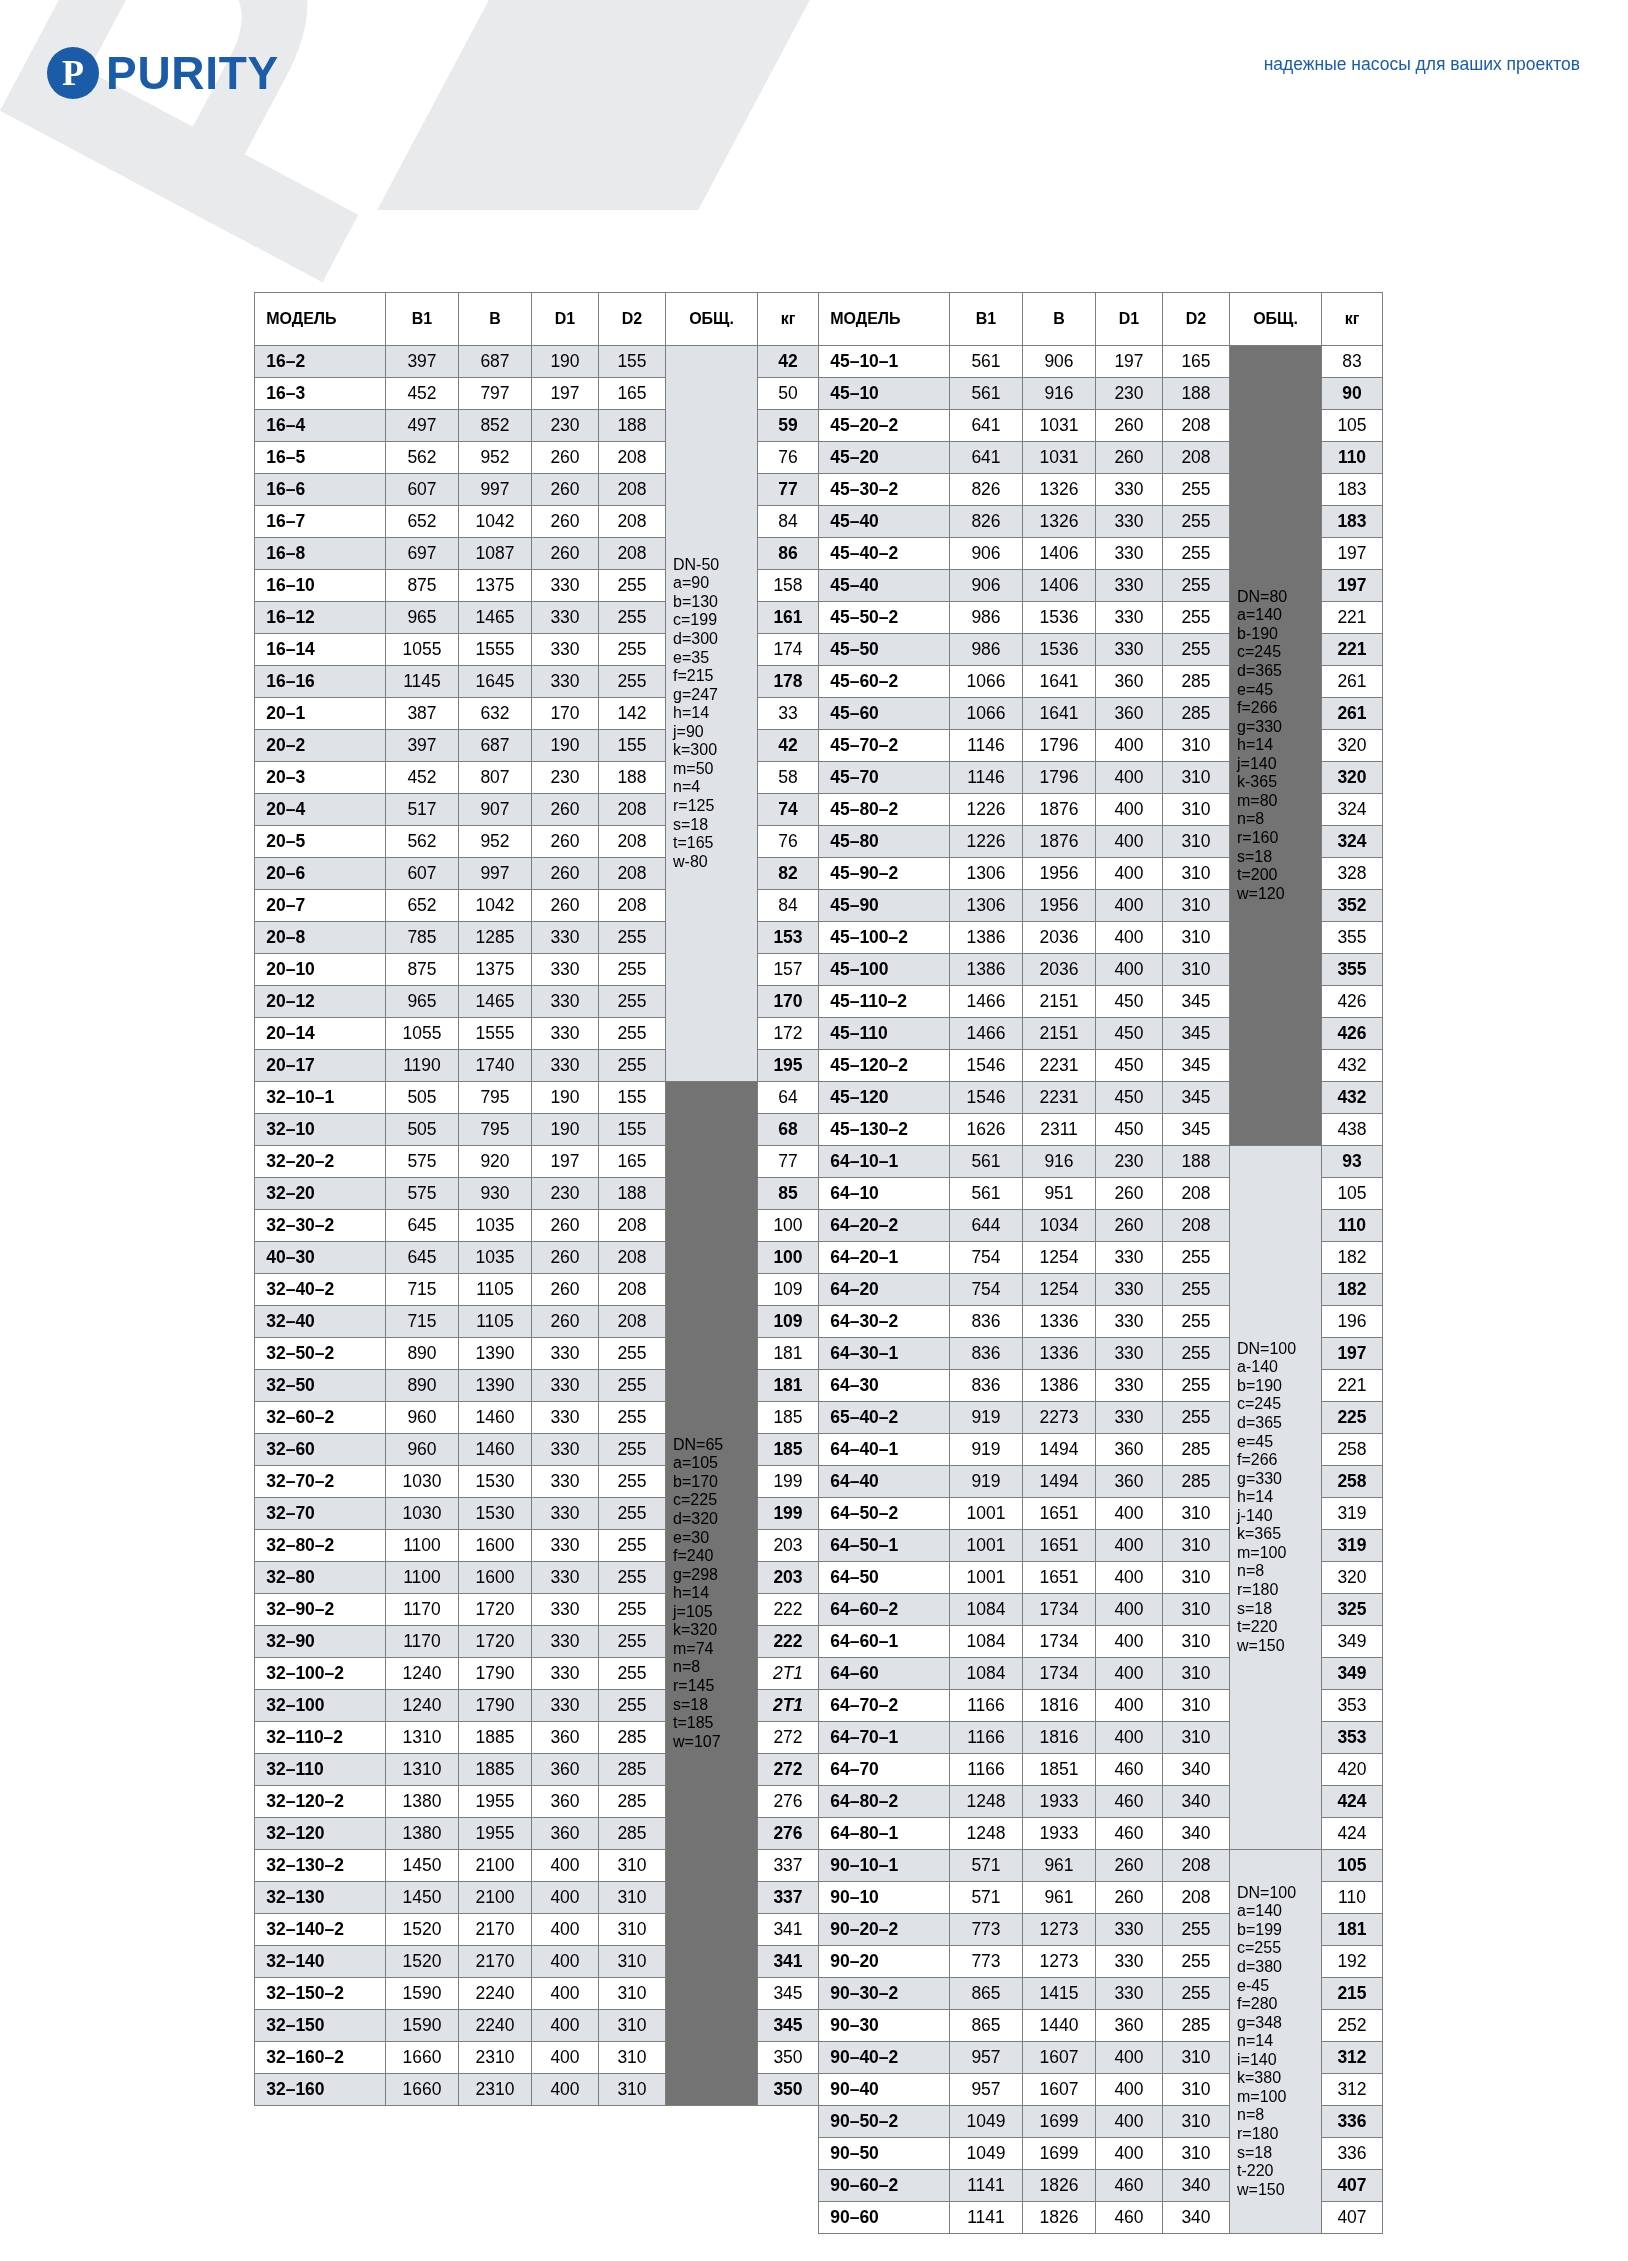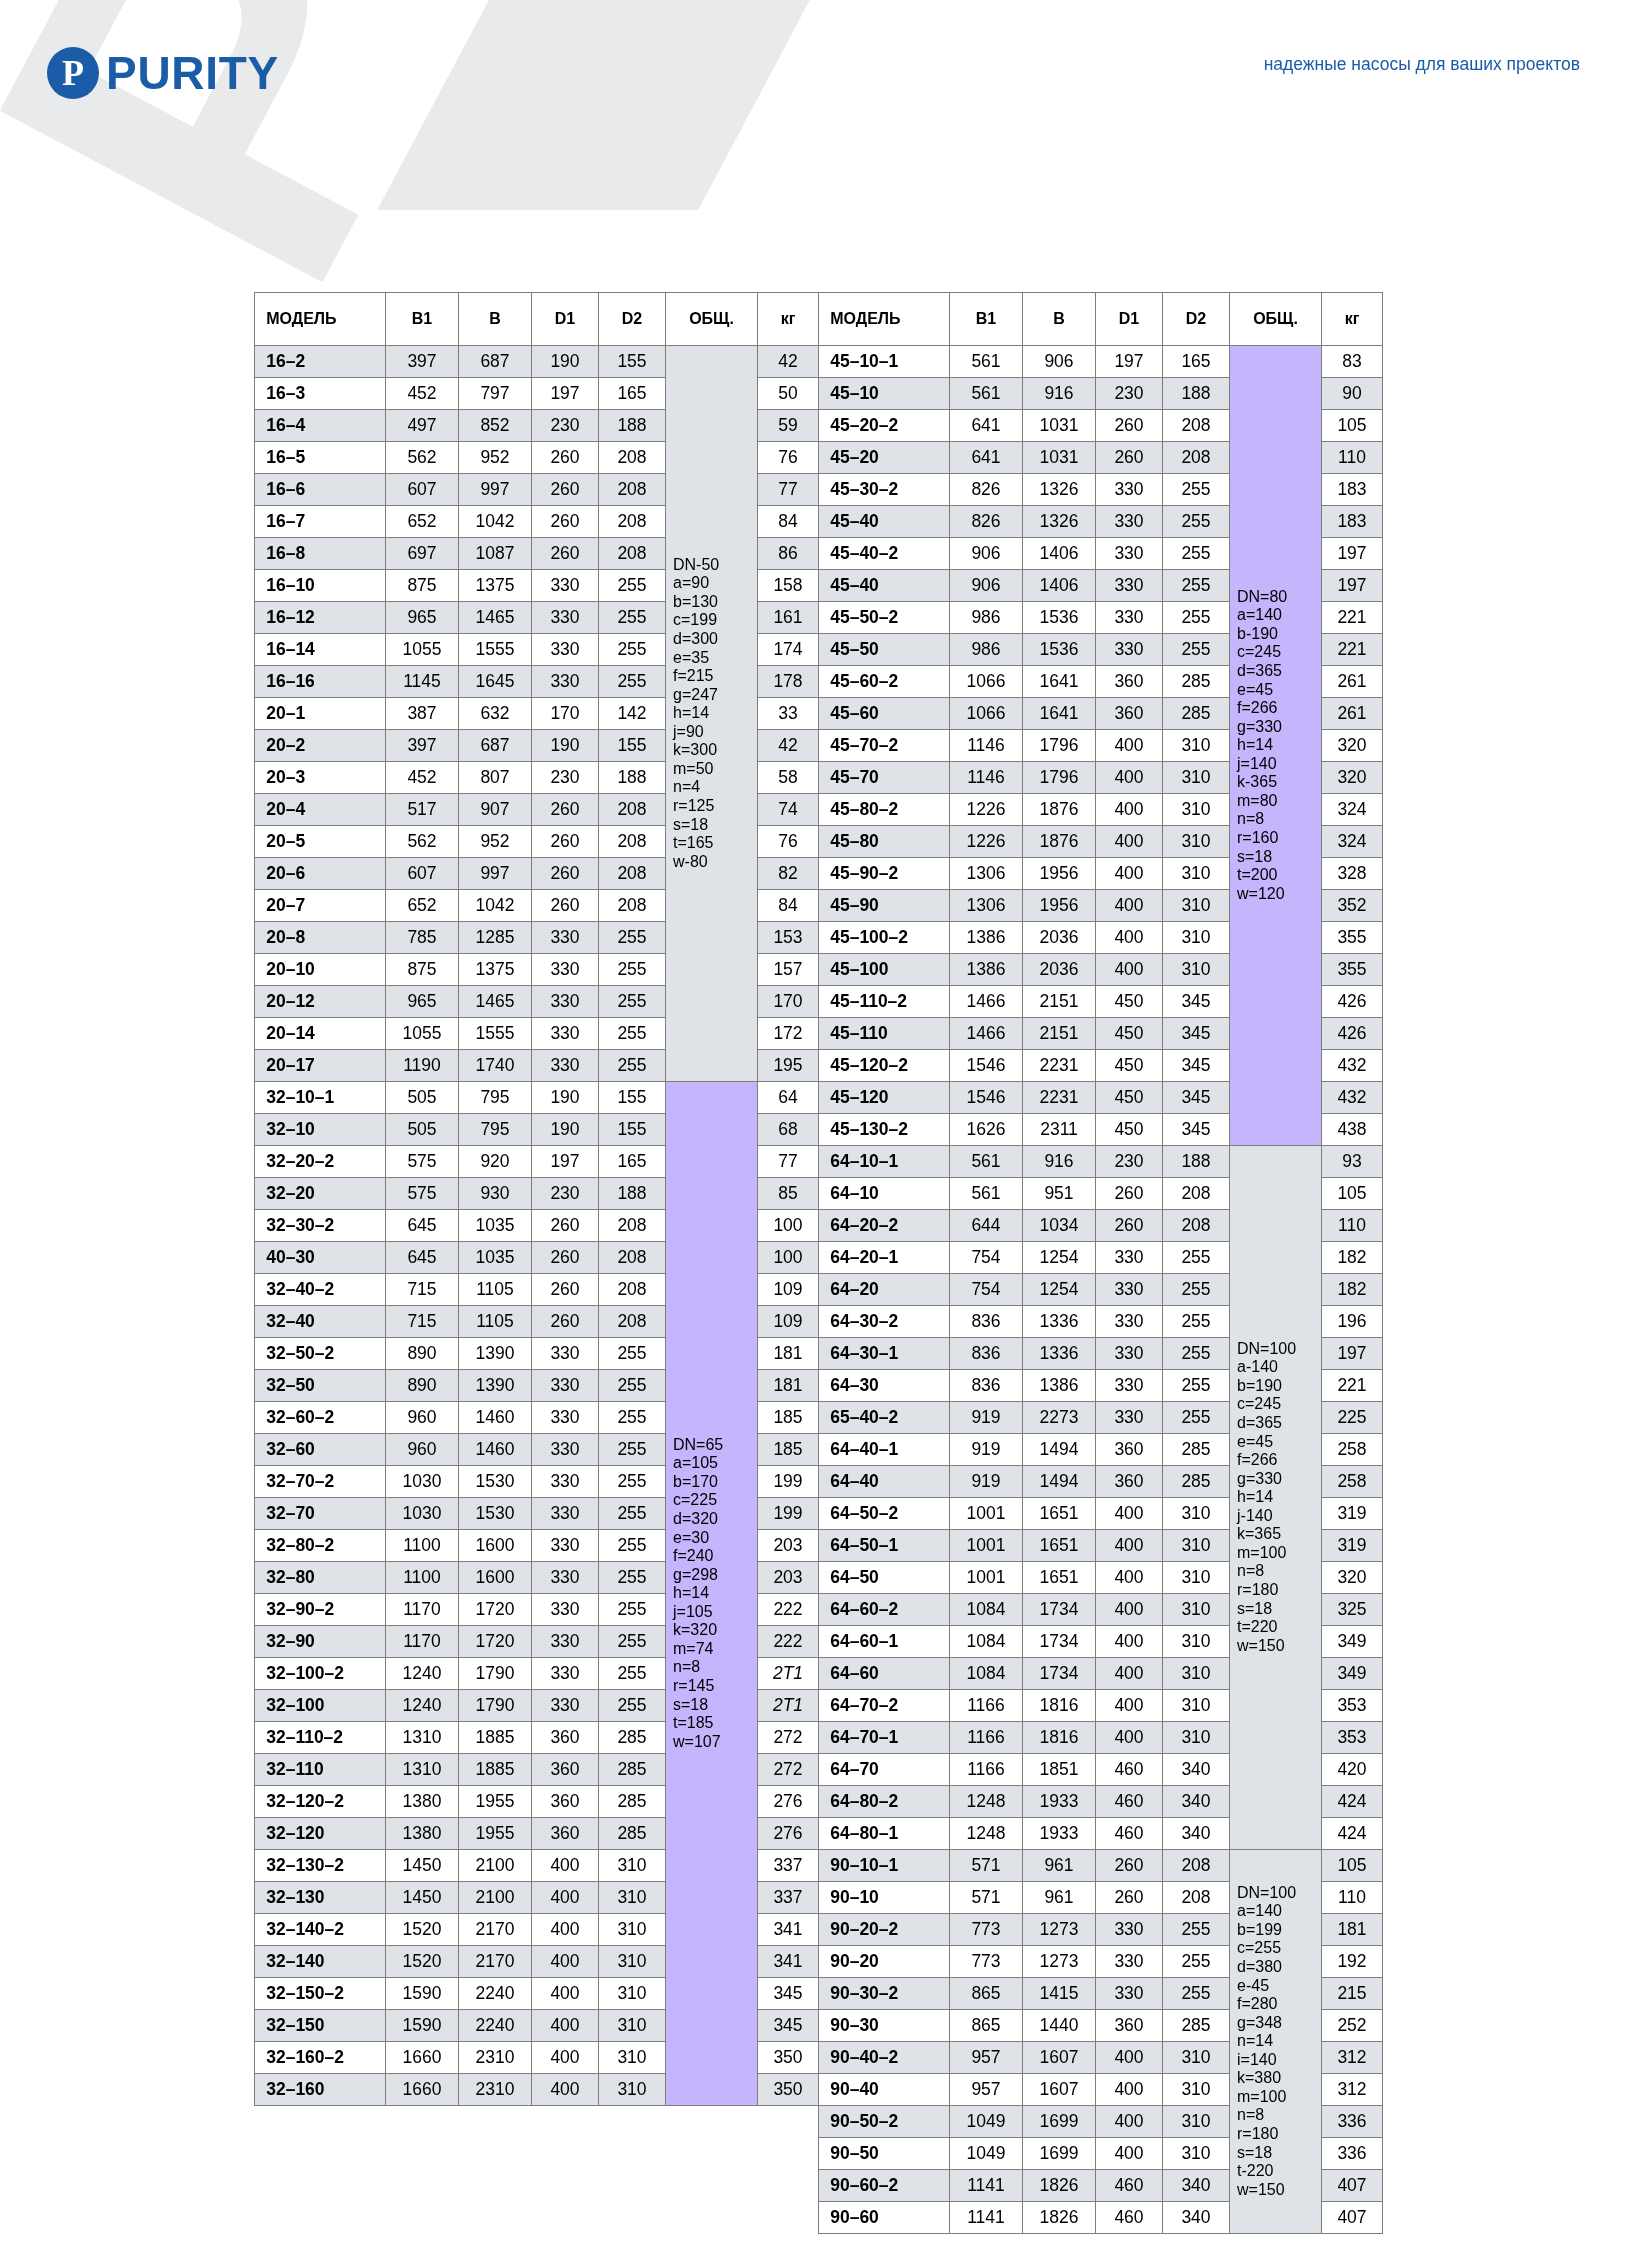--- a/index.html
+++ b/index.html
@@ -96,24 +96,24 @@
   tr.shade td{ background:#dfe3e8; }
   td.num{ background:transparent; }
   tr.shade td.num{ background:#dfe3e8; }
   td.obsh{
     font-size:16px;
     line-height:1.16;
     text-align:left;
     padding:4.2px 0 4.2px 7px;
     vertical-align:middle;
     white-space:pre-line;
-    background:#c4b5fd;
+    background:#737373;
   }
   td.kg{ background:#ffffff; }
-  tr.shade td.kg{ background:#dfe3e8; }
+  tr.shade td.kg{ background:#dfe3e8;font-weight:bold; }
   td.italic{ font-style:italic; }
   col.c-model{width:131px;}
   col.c-b1{width:73px;}
   col.c-b{width:73px;}
   col.c-d1{width:67px;}
   col.c-d2{width:67px;}
   col.c-obsh{width:92px;}
   col.c-kg{width:61px;}
   .sep td{ border-top:1.4px solid #5f5f5f;margin-left:40px; }
 </style>

